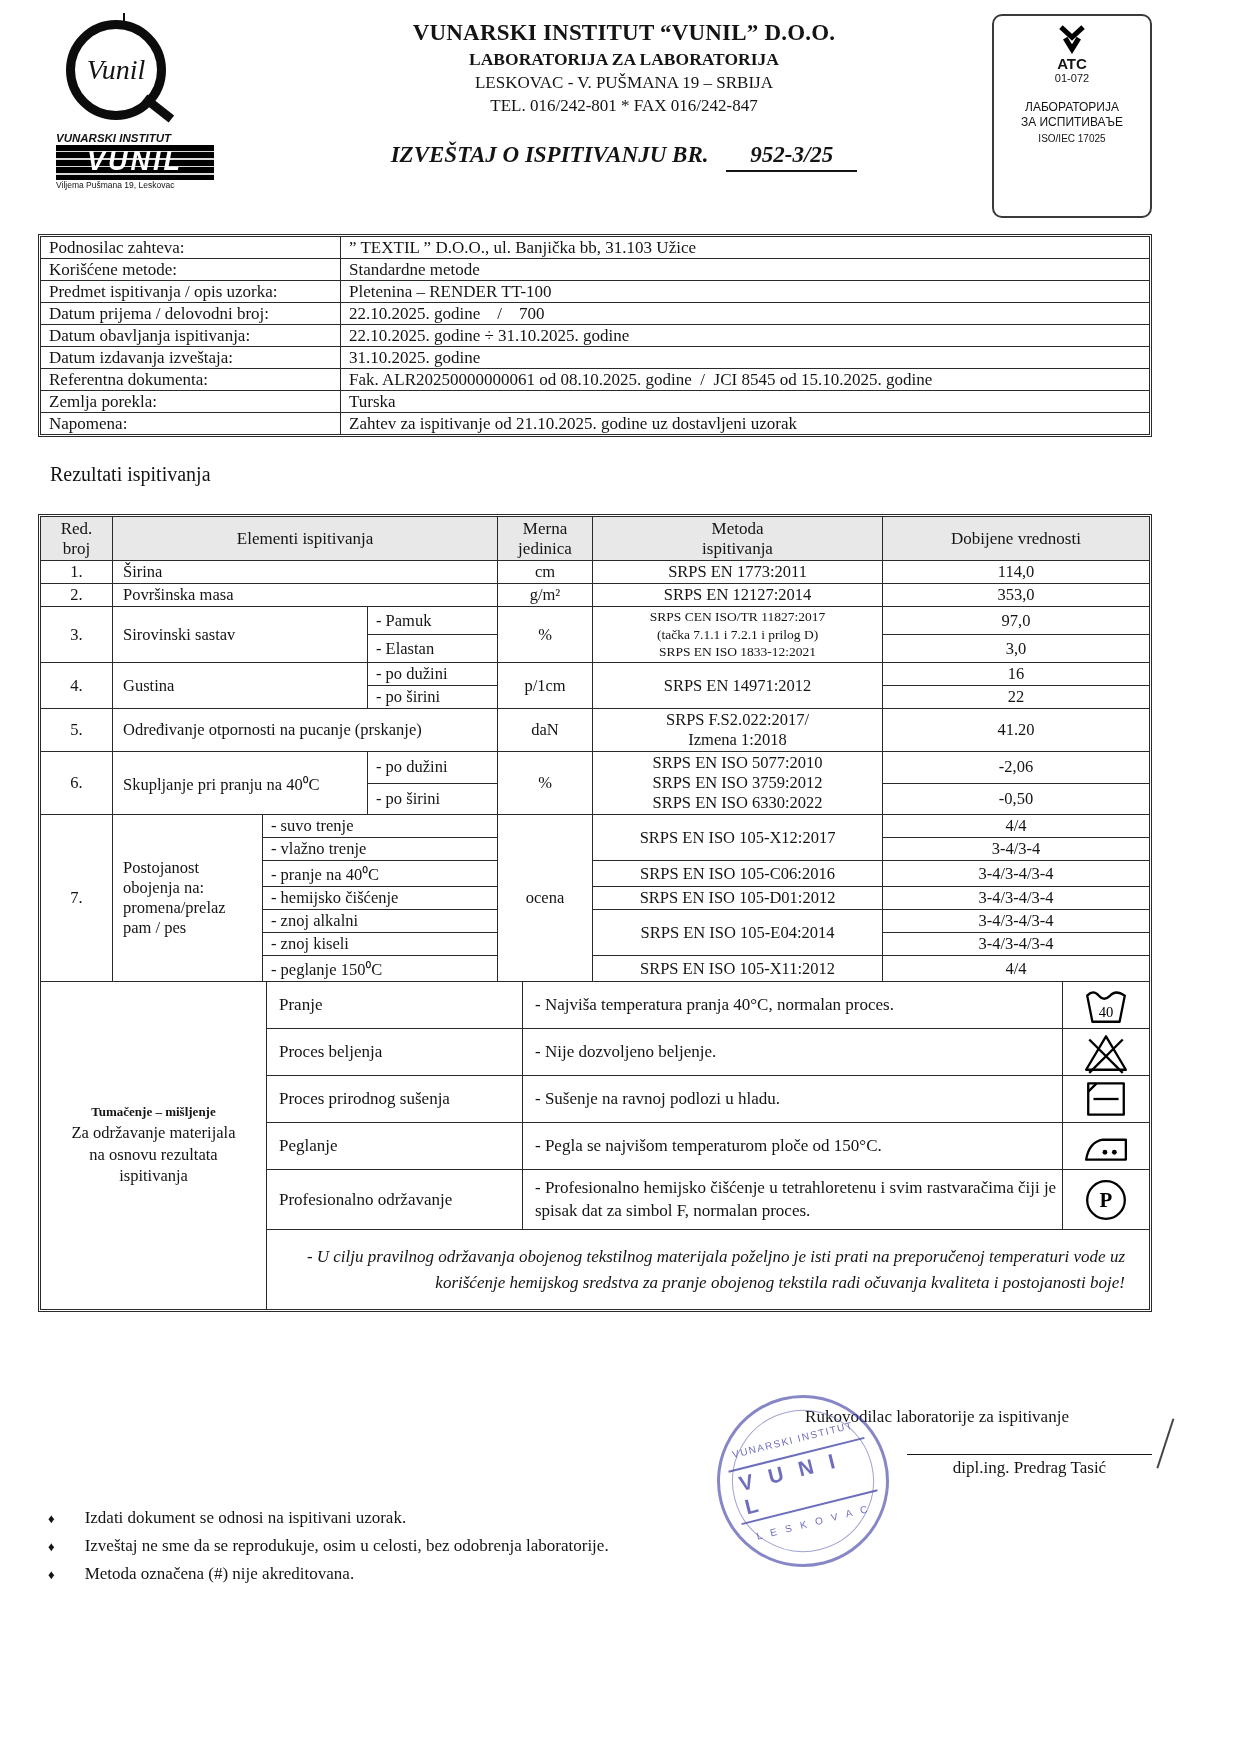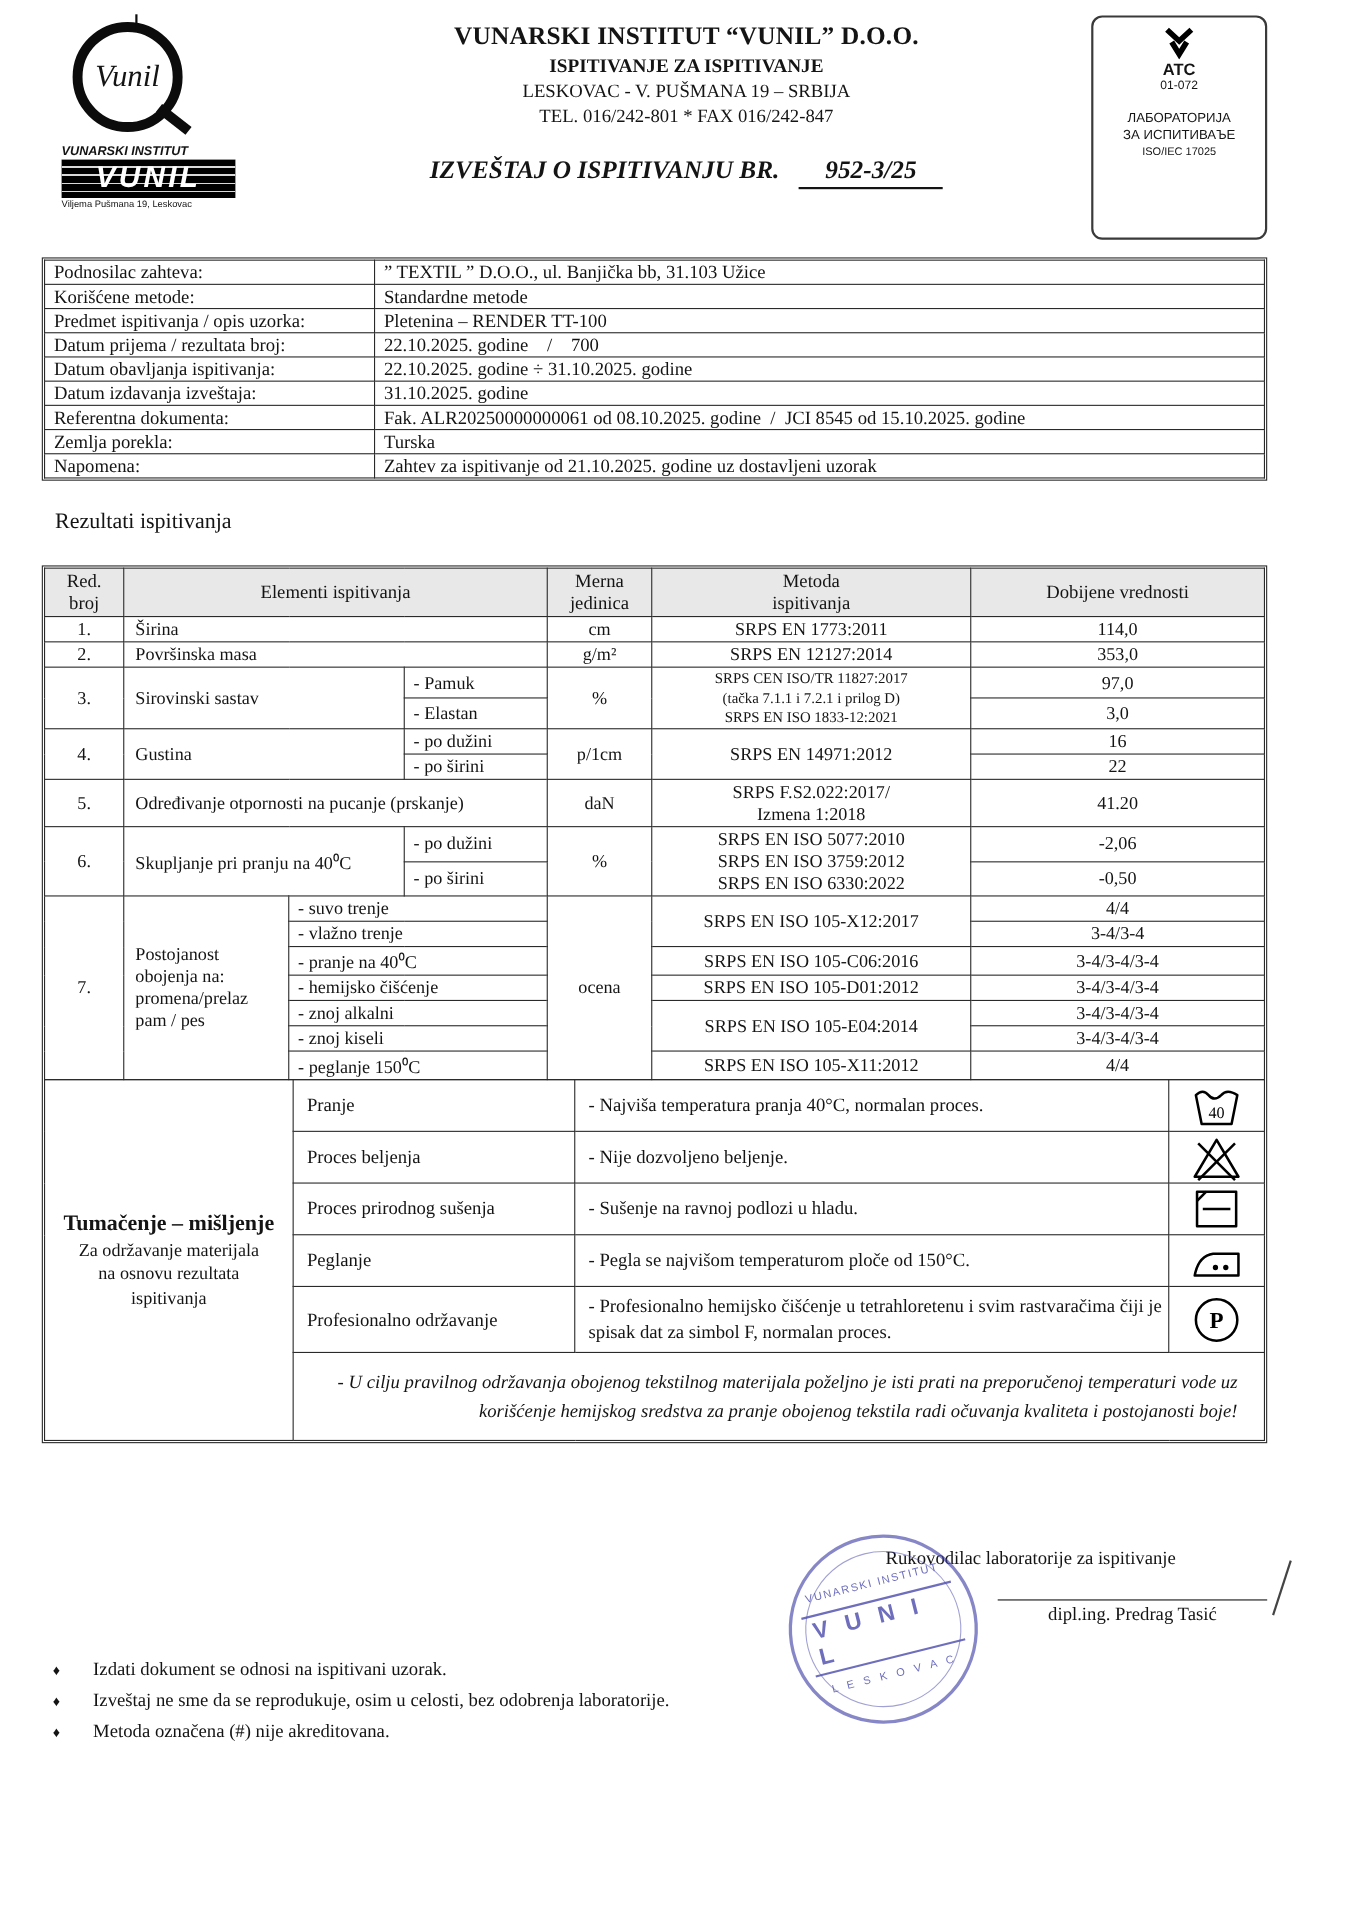--- a/index.html
+++ b/index.html
@@ -66,21 +66,21 @@
   .results td { font-size:16.5px; padding:1px 6px; text-align:center; white-space:pre-line; }
   .results td.el  { text-align:left; padding-left:10px; }
   .results td.sub { text-align:left; padding-left:8px; }
   .results td.sm  { font-size:13.5px; line-height:1.3; }
   tr.h23 { height:23px; } tr.h28 { height:28px; } tr.h40 { height:40px; }
   tr.h30 { height:30px; } tr.h21 { height:21px; }
 
   
   .care td { font-size:17px; }
   .care .care-left { text-align:center; padding:4px; }
-  .care-left-title { font-weight:bold; font-size:20px; }
+  .care-left-title { font-weight:bold; font-size:13px; }
   .care-left-sub { font-size:16.5px; white-space:pre-line; line-height:1.3; margin-top:2px; }
   .care .care-label { padding-left:12px; }
   .care .care-desc  { padding-left:12px; line-height:1.3; }
   .care .care-icon  { text-align:center; }
   .care-svg { width:50px; height:46px; display:block; margin:0 auto; }
   .care-svg path, .care-svg rect, .care-svg line, .care-svg circle { fill:none; stroke:#000; stroke-width:2.2; stroke-linejoin:round; }
   .care-svg .dot { fill:#000; stroke:none; }
   .care-svg text { font-family:"Liberation Serif",serif; fill:#000; }
   tr.ch47 { height:47px; } tr.ch60 { height:60px; } tr.ch80 { height:80px; }
   .care-note { font-style:italic; font-size:16.5px; padding:10px 24px; line-height:1.5; text-align:right; }
@@ -125,21 +125,21 @@
       </div>
       <div class="logo-caption">VUNARSKI INSTITUT</div>
       <div class="logo-brand-box">
         <span>VUNIL</span>
       </div>
       <div class="logo-sub">Viljema Pušmana 19, Leskovac</div>
     </div>
 
     <div class="head-center">
       <div class="org-name">VUNARSKI INSTITUT “VUNIL” D.O.O.</div>
-      <div class="lab-line">ISPITIVANJE ZA ISPITIVANJE</div>
+      <div class="lab-line">LABORATORIJA ZA LABORATORIJA</div>
       <div class="addr-line">LESKOVAC - V. PUŠMANA 19 – SRBIJA</div>
       <div class="tel-line">TEL. 016/242-801 * FAX 016/242-847</div>
       <div class="report-title">
         <span>IZVEŠTAJ O ISPITIVANJU BR.</span>
         <span class="report-no">952-3/25</span>
       </div>
     </div>
 
     <div class="badge">
       <svg viewBox="0 0 40 34">
@@ -167,21 +167,21 @@
           </tr>
         <tr>
             <td>Korišćene metode:</td>
             <td>Standardne metode</td>
           </tr>
         <tr>
             <td>Predmet ispitivanja / opis uzorka:</td>
             <td>Pletenina – RENDER TT-100</td>
           </tr>
         <tr>
-            <td>Datum prijema / rezultata broj:</td>
+            <td>Datum prijema / delovodni broj:</td>
             <td>22.10.2025. godine&nbsp;&nbsp;&nbsp;&nbsp;/&nbsp;&nbsp;&nbsp;&nbsp;700</td>
           </tr>
         <tr>
             <td>Datum obavljanja ispitivanja:</td>
             <td>22.10.2025. godine ÷ 31.10.2025. godine</td>
           </tr>
         <tr>
             <td>Datum izdavanja izveštaja:</td>
             <td>31.10.2025. godine</td>
           </tr>

